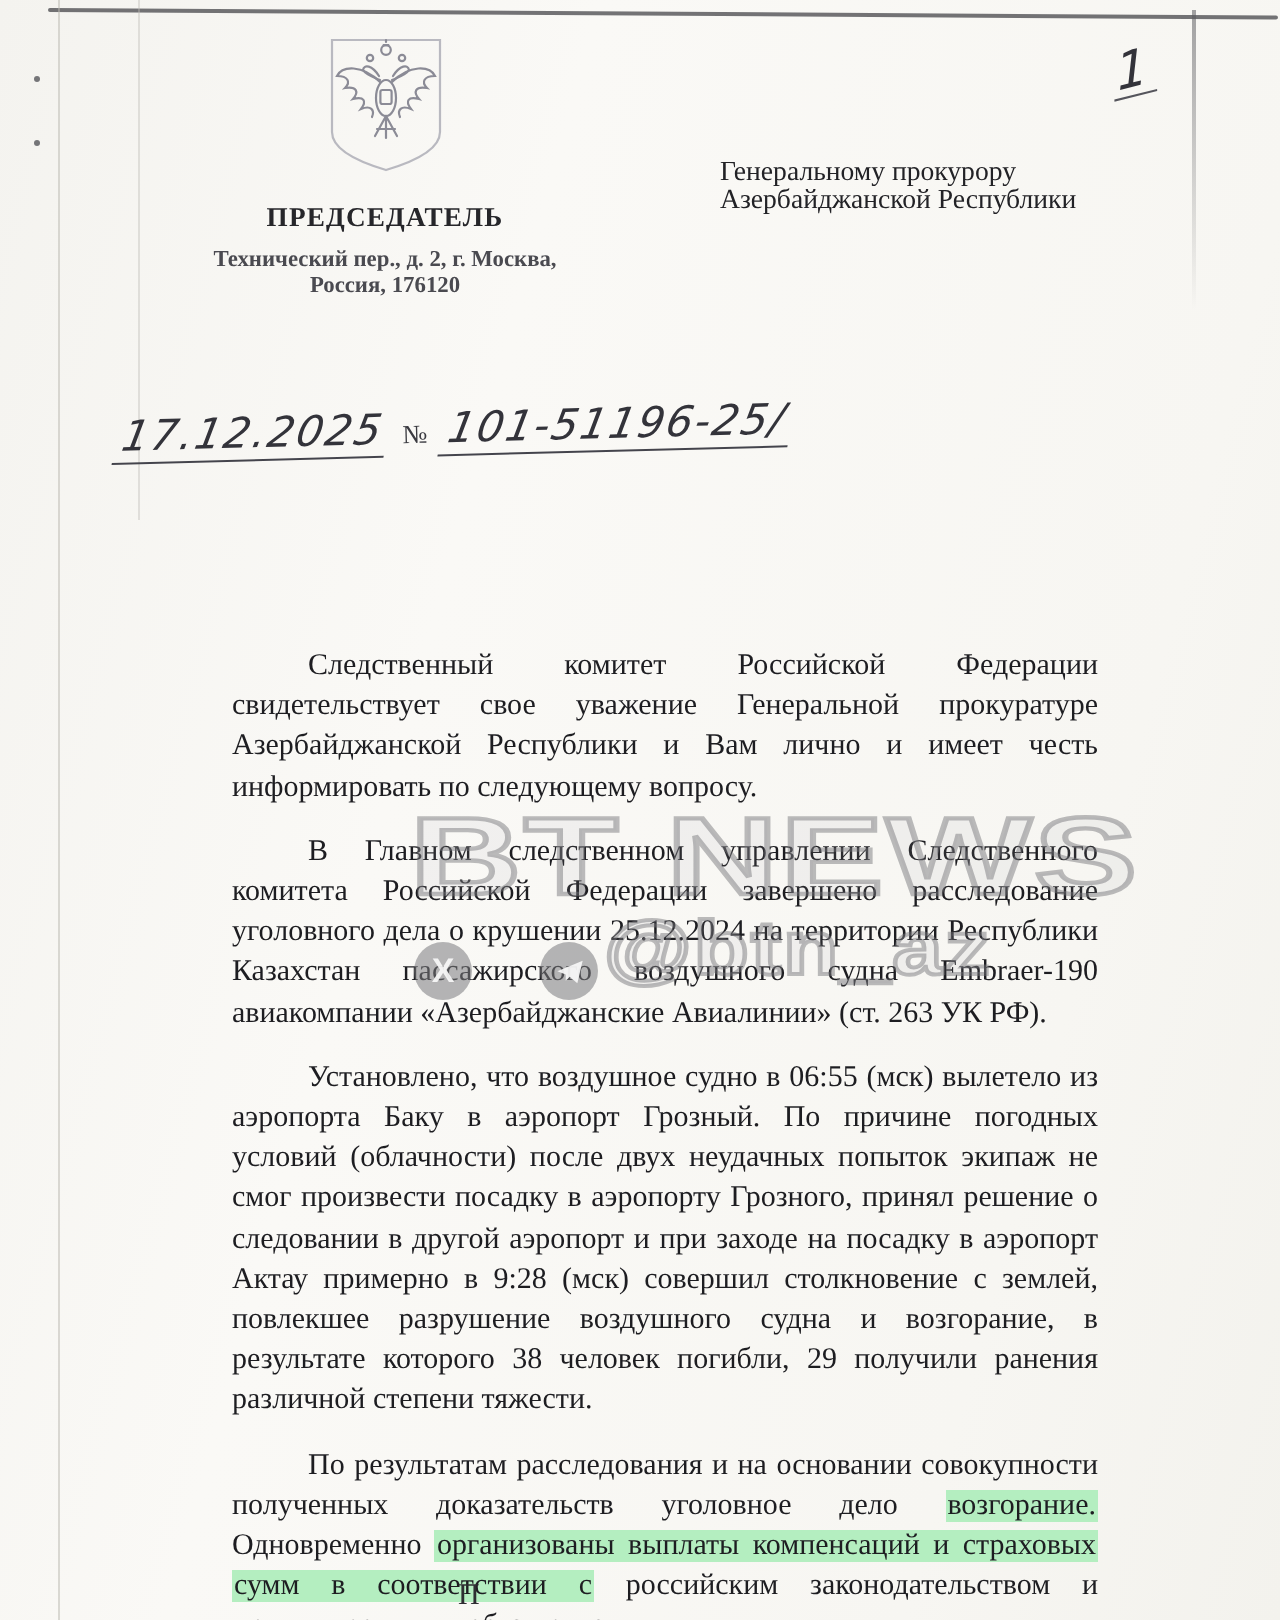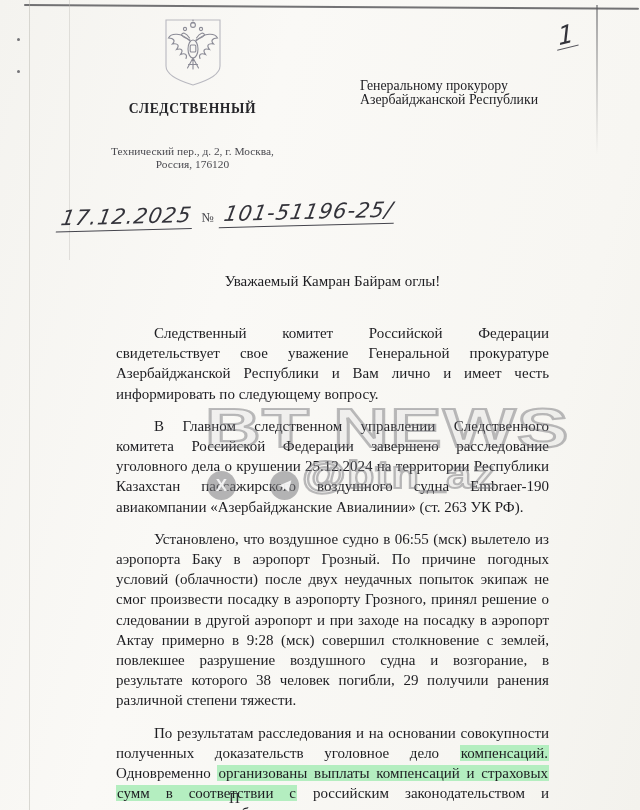--- a/index.html
+++ b/index.html
@@ -16,21 +16,21 @@
   .fold-b{position:absolute;left:69px;top:0;height:260px;width:1px;background:rgba(190,188,182,.4);}
   .dot{position:absolute;width:3px;height:3px;border-radius:50%;background:#55555a;opacity:.8;}
   
   .hand{font-family:"DejaVu Sans",sans-serif;font-style:italic;color:#33333a;}
   .pageno{position:absolute;left:556px;top:22px;font-size:25px;transform:rotate(-14deg) skewX(-10deg);border-bottom:1.5px solid #55555c;padding:0 4px 0 2px;line-height:1;}
   
   .letterhead{position:absolute;left:85px;top:18px;width:215px;text-align:center;}
   .emblem{display:block;margin:0 auto 7px auto;}
   .org{font-weight:bold;font-size:12.2px;line-height:13.8px;letter-spacing:.2px;color:#26262a;}
   .chairman{font-weight:bold;font-size:13.6px;letter-spacing:.6px;margin-top:13px;color:#26262a;}
-  .addr{margin-top:28px;font-size:11.4px;line-height:13px;color:#4a4a50;}
+  .addr{margin-top:7px;font-size:11.4px;line-height:13px;color:#4a4a50;font-weight:bold;}
   .refline{position:absolute;left:58px;top:203px;display:flex;align-items:flex-end;gap:7px;transform:rotate(-1.5deg);}
   .refline .hw{font-size:21px;letter-spacing:1px;transform:skewX(-12deg);border-bottom:1.5px solid #44444c;padding:0 3px 1px 3px;line-height:1.1;}
   .refline .nosign{font-size:13px;color:#3a3a40;padding-bottom:3px;font-family:"Liberation Serif",serif;font-style:normal;}
   
   .addressee{position:absolute;left:360px;top:79px;font-size:13.8px;line-height:13.5px;color:#222226;}
   .addressee .who{margin-top:12px;}
   
   .salutation{position:absolute;left:105px;top:273px;width:455px;text-align:center;font-size:15px;color:#1d1d21;}
   .bodytext{position:absolute;left:104px;top:311px;width:457px;font-size:15px;line-height:20.2px;text-align:justify;color:#1d1d21;}
   .bodytext p{margin:12px;text-indent:38px;}
@@ -71,45 +71,44 @@
           <circle cx="39" cy="11" r="1.6"></circle>
         <path d="M27.5 20 C24 14.5, 20 14, 19.5 17 C21 19.5, 24.5 20.5, 28 22"></path>
         <path d="M34.5 20 C38 14.5, 42 14, 42.5 17 C41 19.5, 37.5 20.5, 34 22"></path>
         <path d="M28 23 C19 14, 9 15, 6.5 20 C12 20, 13.5 23, 10.5 26 C16.5 25, 17.5 28, 14.5 31.5 C20 30, 21.5 32.5, 18.5 36.5 C23.5 34.5, 25.5 37, 24 40.5"></path>
         <path d="M34 23 C43 14, 53 15, 55.5 20 C50 20, 48.5 23, 51.5 26 C45.5 25, 44.5 28, 47.5 31.5 C42 30, 40.5 32.5, 43.5 36.5 C38.5 34.5, 36.5 37, 38 40.5"></path>
         <ellipse cx="31" cy="31" rx="5" ry="9"></ellipse>
         <path d="M31 40 L25.5 50 M31 40 L31 51 M31 40 L36.5 50 M26.5 46.5 h9"></path>
         <rect x="28.2" y="27" width="5.6" height="7" rx="1"></rect>
       </g>
     </svg>
-    <div class="chairman">СЛЕДСТВЕННЫЙ</div>
+    <div class="chairman">ПРЕДСЕДАТЕЛЬ</div>
     <div class="addr">
       <div>Технический пер., д. 2, г. Москва,</div>
       <div>Россия, 176120</div>
     </div>
   </div>
 
   <div class="refline hand">
     <span class="hw">17.12.2025</span>
     <span class="nosign">№</span>
     <span class="hw">101-51196-25/</span>
   </div>
 
   <div class="addressee">
     <div>Генеральному прокурору</div>
     <div>Азербайджанской Республики</div>
   </div>
 
-  <div class="salutation">Уважаемый Камран Байрам оглы!</div>
 
   <div class="bodytext">
     <p>Следственный комитет Российской Федерации свидетельствует свое уважение Генеральной прокуратуре Азербайджанской Республики и Вам лично и имеет честь информировать по следующему вопросу.</p>
     <p>В Главном следственном управлении Следственного комитета Российской Федерации завершено расследование уголовного дела о крушении 25.12.2024 на территории Республики Казахстан пассажирского воздушного судна Embraer-190 авиакомпании «Азербайджанские Авиалинии» (ст. 263 УК РФ).</p>
     <p>Установлено, что воздушное судно в 06:55 (мск) вылетело из аэропорта Баку в аэропорт Грозный. По причине погодных условий (облачности) после двух неудачных попыток экипаж не смог произвести посадку в аэропорту Грозного, принял решение о следовании в другой аэропорт и при заходе на посадку в аэропорт Актау примерно в 9:28 (мск) совершил столкновение с землей, повлекшее разрушение воздушного судна и возгорание, в результате которого 38 человек погибли, 29 получили ранения различной степени тяжести.</p>
-    <p><span>По результатам расследования и на основании совокупности полученных доказательств уголовное дело </span><mark class="hl">компенсаций.</mark><span> Одновременно </span><mark class="hl">организованы выплаты компенсаций и страховых сумм в соответствии с</mark><span> российским законодательством и международными обязательствами.</span></p>
+    <p><span>По результатам расследования и на основании совокупности полученных доказательств уголовное дело </span><mark class="hl">возгорание.</mark><span> Одновременно </span><mark class="hl">организованы выплаты компенсаций и страховых сумм в соответствии с</mark><span> российским законодательством и международными обязательствами.</span></p>
     <p class="cont">Вместе с тем в целях полноты и объективности, а также для установления причин крушения самолета Embraer-190, соблюдения</p>
   </div>
 
   <div class="wm">
     <div class="wm-title">BT NEWS</div>
     <div class="wm-circle wm-x">X</div>
     <div class="wm-circle wm-tg">
       <svg width="16" height="16" viewBox="0 0 24 24">
           <path d="M2.5 11.5 L21.5 3.5 L17.5 20.5 L11.8 15.6 L8.8 18.6 L8.8 13.9 Z" fill="rgba(248,248,248,.92)"></path>
         </svg>

